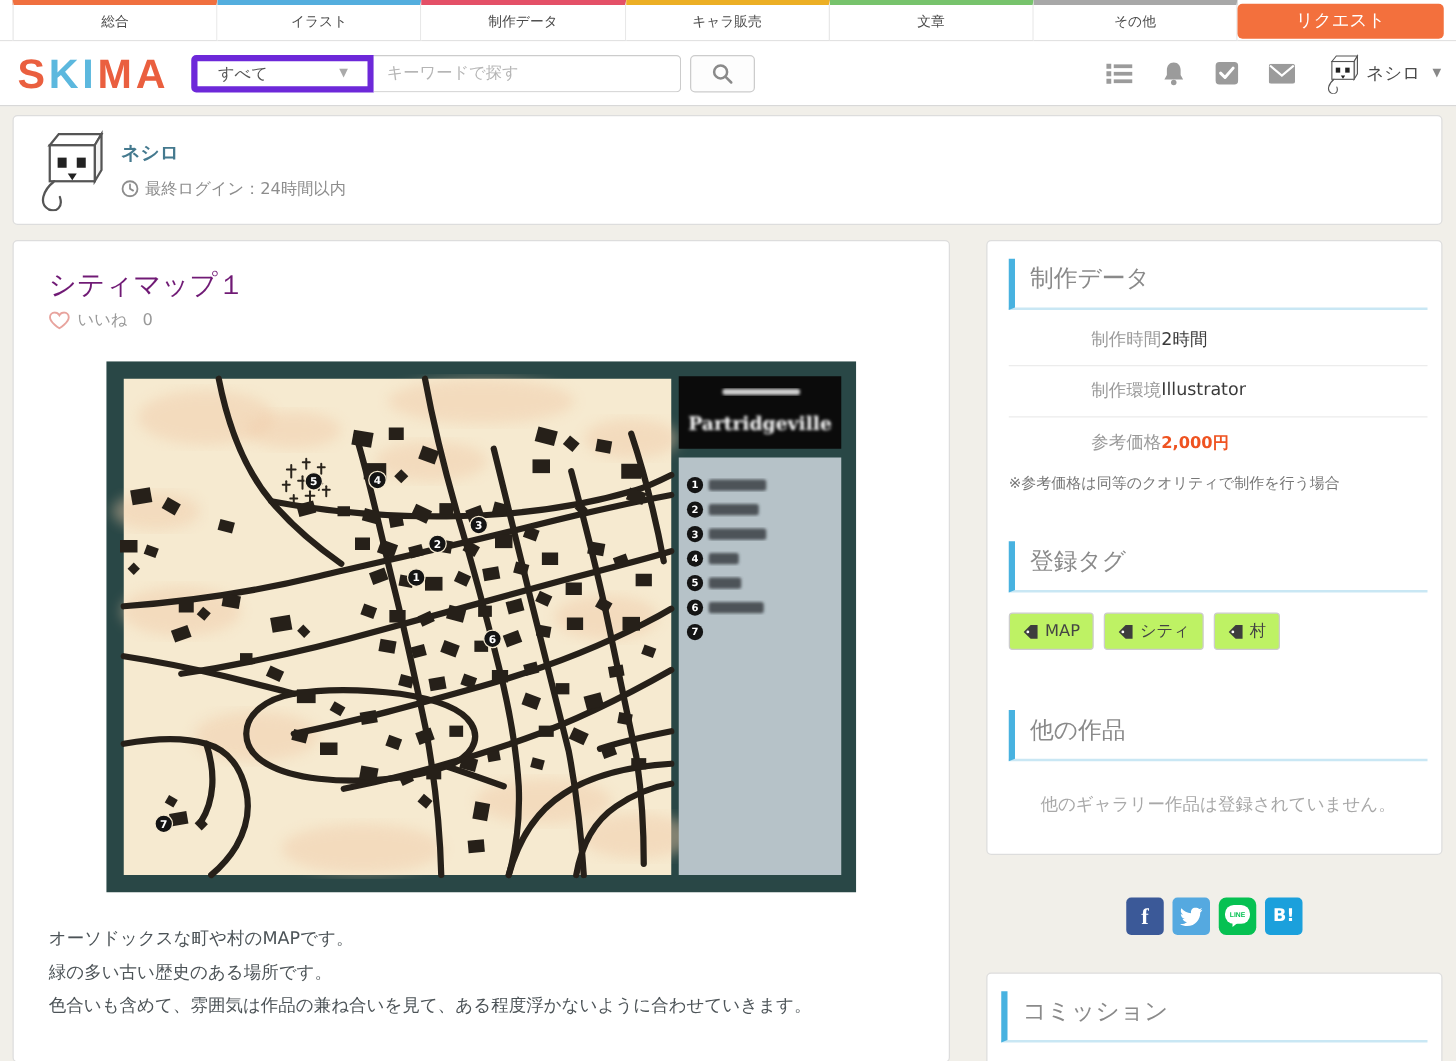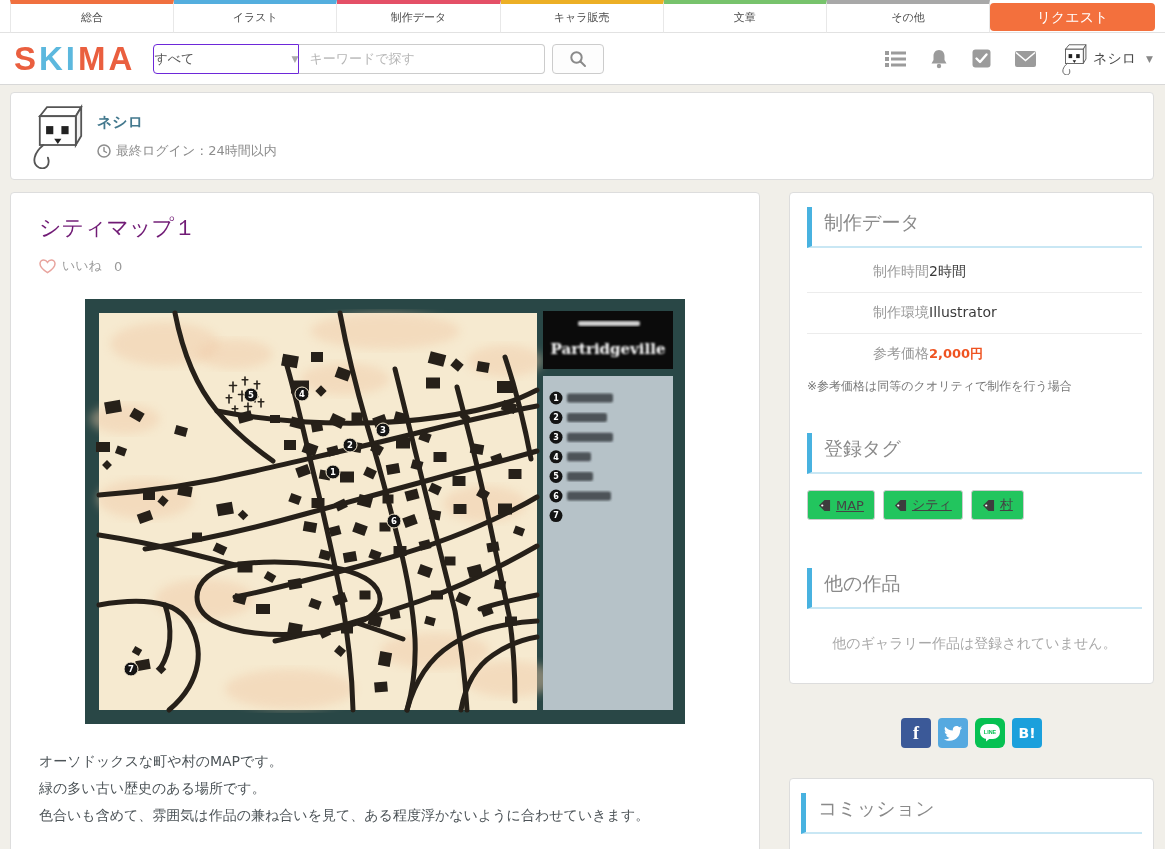--- a/index.html
+++ b/index.html
@@ -17,23 +17,23 @@
      background:#f3703d; color:#fff; font-size:14px; text-align:center; line-height:28px;
      border-radius:4px; cursor:pointer; }
 
   
   .header { background:#fff; height:52px; border-bottom:1px solid #d8d8d8;
             display:flex; align-items:center; position:relative; }
   .logo { margin-left:14px; font-family:"Liberation Sans",sans-serif; font-weight:bold;
           font-size:33px; letter-spacing:3px; line-height:1; display:flex; }
   .logo .lo { color:#ea5f3f; } .logo .lb { color:#5cb8de; }
   .searchwrap { display:flex; align-items:center; margin-left:18px; }
-  .sel { width:146px; height:30px; border:1px solid #6d28d9; border-radius:4px 0 0 4px;
+  .sel { width:146px; height:30px; border:5px solid #6d28d9; border-radius:4px 0 0 4px;
          background:#fff; font-size:13px; color:#555; display:flex; align-items:center;
-         padding:0 0; justify-content:space-between;gap:21px; }
+         padding:0 16px; justify-content:space-between;gap:21px; }
   .sel .caret { color:#aaa; font-size:9px; }
   .searchinput { width:246px; height:30px; border:1px solid #ccc; border-left:none;
          border-radius:0 4px 4px 0; font-size:13px; padding:0 10px; color:#333;
          font-family:"DejaVu Sans","Liberation Sans",sans-serif; }
   .searchinput::placeholder { color:#b5b5b5; }
   .searchbtn { width:52px; height:30px; border:1px solid #ccc; border-radius:4px;
          background:#fdfdfd; margin-left:7px; display:flex; align-items:center;
          justify-content:center; cursor:pointer; }
   .hicons { position:absolute; right:12px; display:flex; align-items:center; gap:24px; }
   .hicon { cursor:pointer; display:flex; align-items:center; }
@@ -44,41 +44,41 @@
   
   .card { background:#fff; border:1px solid #ddd; border-radius:4px; }
   .profile-card { margin:7px 11px 0 10px; height:88px; display:flex; align-items:center; padding:0 18px; }
   .profile-info { margin-left:14px; }
   .profile-name { font-size:15px; font-weight:bold; color:#44798e; }
   .profile-login { margin-top:10px; font-size:13px; color:#8d8d8d; display:flex; align-items:center; gap:5px; }
 
   .content { display:flex; margin:12px 11px 0 10px; align-items:flex-start; }
   .main-card { width:750px; padding:16px 0 30px 0; }
   .work-title { font-size:22px; color:#701a75; margin:4px 0 0 28px; }
-  .like-row { display:flex; align-items:center; gap:6px; margin:14px 0 0 28px;
+  .like-row { display:flex; align-items:center; gap:6px; margin:4px 0 0 28px;
               font-size:13px; color:#9a9a9a; }
   .like-count { margin-left:6px; }
   .mapwrap { margin:24px auto 0 auto; width:600px; height:425px; }
   .desc { margin:24px 28px 0 28px; font-size:14px; color:#4c5357; line-height:27px; }
 
   .sidebar { margin-left:29px; width:365px; }
   .side-card1 { padding:14px 11px 30px 17px; }
   .sec-heading { border-left:5px solid #48b2e0; border-bottom:2px solid #c9e7f4;
      padding:3px 0 10px 12px; font-size:19px; color:#8a8a8a; }
   .prod-rows { margin-top:4px; }
   .prod-row { display:flex; padding:11px 2px; border-bottom:1px solid #ececec; font-size:14px;text-align:right; }
   .prod-row:last-child { border-bottom:none; }
   .prod-label { width:120px; color:#9a9a9a; }
   .prod-value { color:#3a3a3a; }
   .prod-value.price { color:#ef5321; font-weight:bold; font-size:13px; }
   .prod-note { font-size:12px; color:#777; margin-top:4px; }
   .tags-heading { margin-top:38px; }
   .tagrow { margin-top:16px; display:flex; gap:8px; }
   .tagbtn { display:inline-flex; align-items:center; gap:5px; border:1px solid #ccc;
-     border-radius:3px; background:#22c55e; padding:5px 10px; font-size:13px; color:#444; cursor:pointer;text-decoration:underline; }
+     border-radius:3px; background:#bef264; padding:5px 10px; font-size:13px; color:#444; cursor:pointer; }
   .others-heading { margin-top:48px; }
   .empty-text { text-align:center; color:#a8a8a8; font-size:14px; margin-top:26px; }
 
   .share-row { display:flex; justify-content:center; gap:7px; margin-top:34px; }
   .share-btn { width:30px; height:30px; border-radius:4px; display:flex; align-items:center;
      justify-content:center; cursor:pointer; color:#fff; font-weight:bold; }
   .share-fb { background:#3b5998; font-size:18px; font-family:"Liberation Serif",serif; }
   .share-tw { background:#55a9e0; }
   .share-line { background:#06c152; border-radius:6px; }
   .share-hb { background:#1ba0dc; font-size:14px; letter-spacing:0; }

